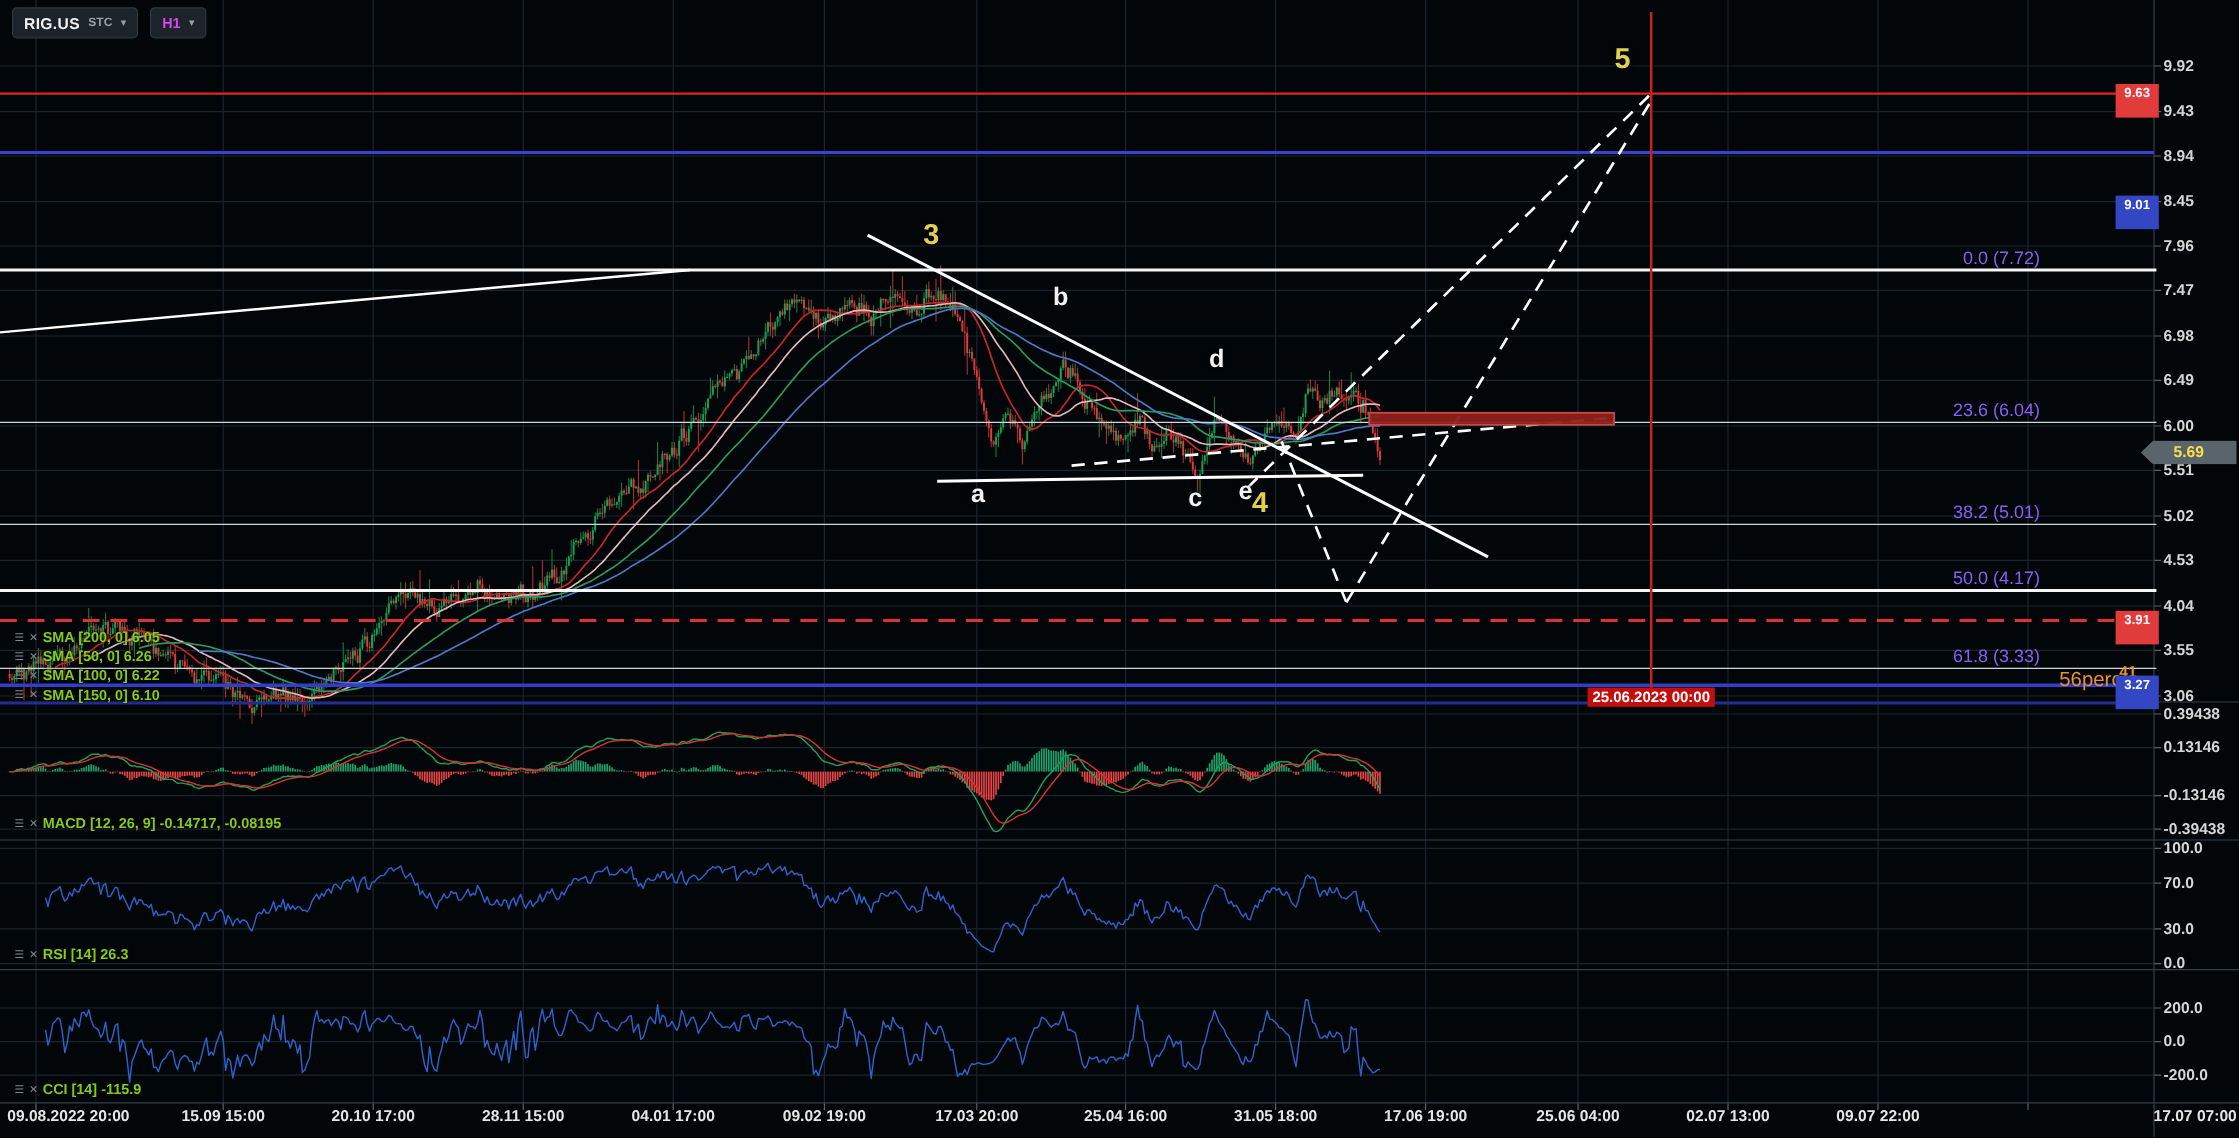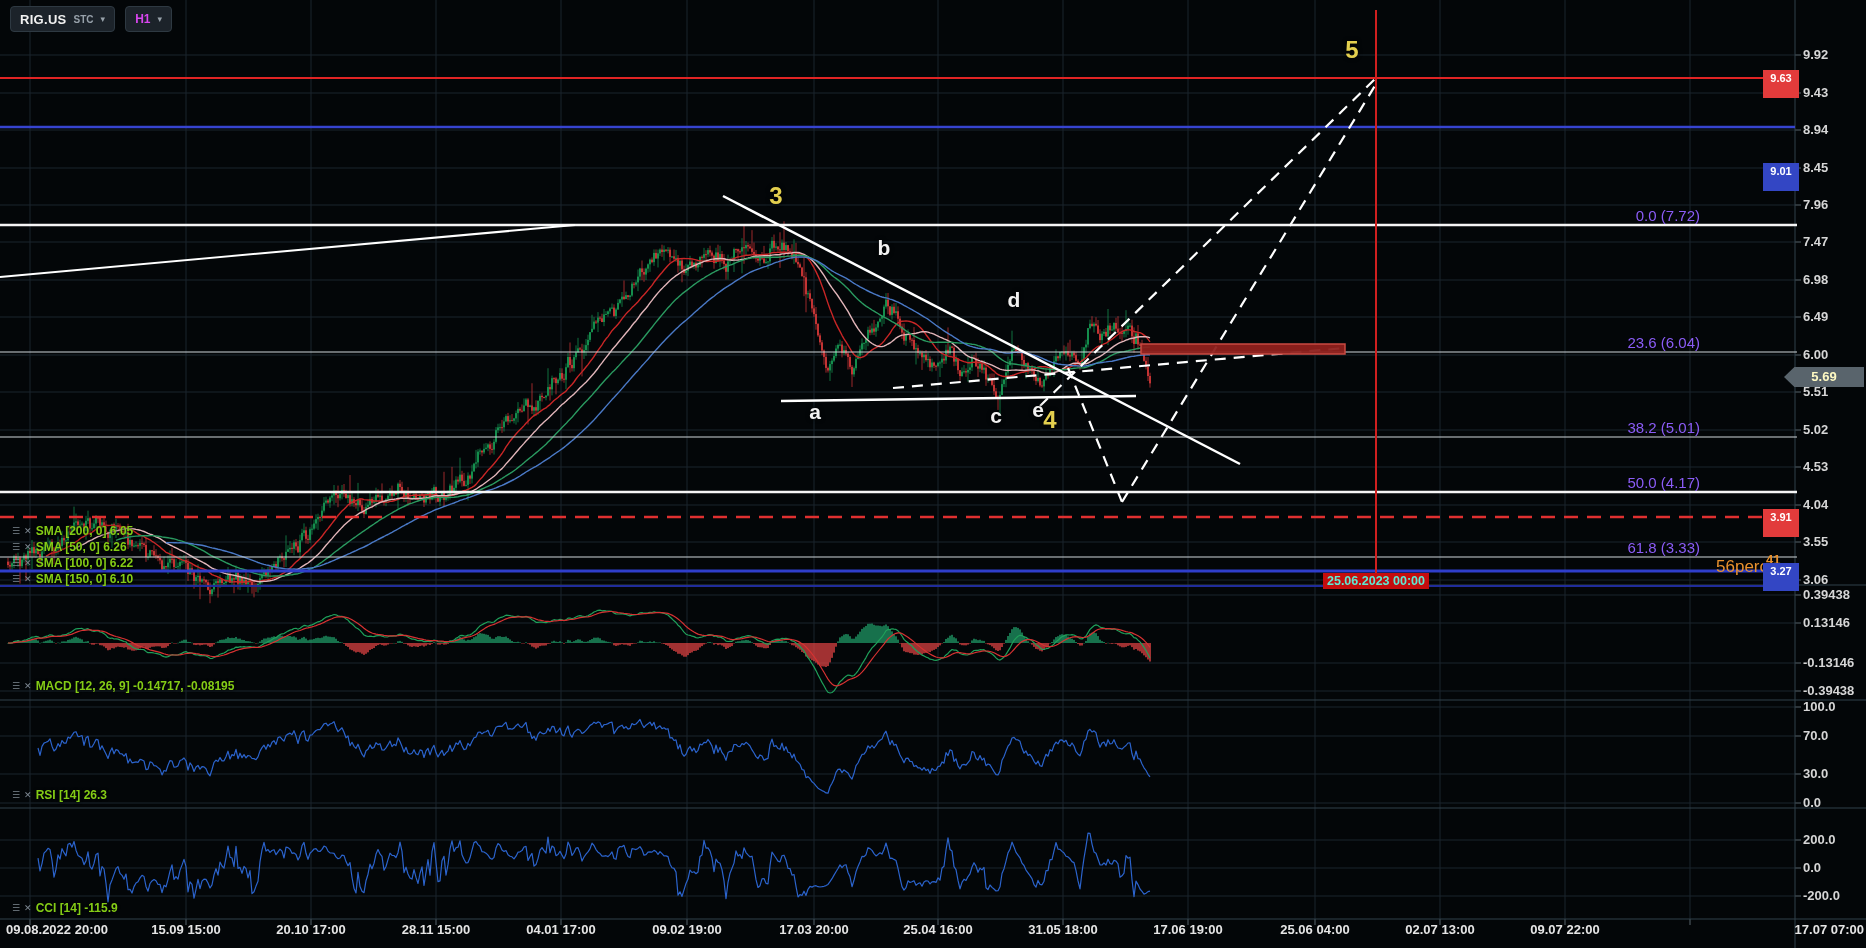--- a/index.html
+++ b/index.html
@@ -15,24 +15,24 @@
   .caret{color:#97a1aa;font-size:9px;}
   .ind-row{position:absolute;z-index:5;display:flex;align-items:center;gap:4px;white-space:nowrap;}
   .ind-row .ic{color:#7e8892;font-size:9px;line-height:10px;cursor:pointer;}
   .ind-row .lbl{color:#84cc16;font-size:12px;font-weight:bold;text-shadow:0 0 3px #000;}
   .ax-lbl{position:absolute;left:1803px;z-index:4;color:#d6d6d6;font-size:13px;font-weight:bold;}
   .t-lbl{position:absolute;top:922px;z-index:4;color:#e5e5e5;font-size:13px;font-weight:bold;white-space:nowrap;}
   .fib-lbl{position:absolute;z-index:3;width:300px;text-align:right;color:#8b5cf6;font-size:15px;}
   .wave{position:absolute;z-index:4;transform:translate(-50%,-50%);font-weight:bold;text-shadow:0 0 4px #000;}
   .tag{position:absolute;left:1763px;width:36px;height:28px;z-index:6;color:#fff;font-size:11px;
        font-weight:bold;text-align:center;line-height:16px;}
-  .marker{position:absolute;left:1784px;width:80px;height:20px;z-index:6;background:#59646c;color:#fef9c3;
+  .marker{position:absolute;left:1784px;width:80px;height:20px;z-index:6;background:#59646c;color:#fde047;
           font-size:13px;font-weight:bold;text-align:center;line-height:20px;
           clip-path:polygon(0 50%,13% 0,100% 0,100% 100%,13% 100%);}
-  .date-tag{position:absolute;top:573px;z-index:6;transform:translateX(-50%);background:#c40d0d;color:#5eead4;
+  .date-tag{position:absolute;top:573px;z-index:6;transform:translateX(-50%);background:#c40d0d;color:#ffffff;
             font-size:12.5px;font-weight:bold;padding:1px 4px;white-space:nowrap;}
   .note{position:absolute;z-index:5;text-align:right;font-size:17px;}
   .note-frag{position:absolute;z-index:5;font-size:13px;font-weight:bold;}
 </style>
 </head>
 <body>
 
 <div id="root">
   <svg id="chart-svg" width="1866" height="948">
       <line x1="30" y1="0" x2="30" y2="919" stroke="#1a242d" stroke-width="1"></line>

